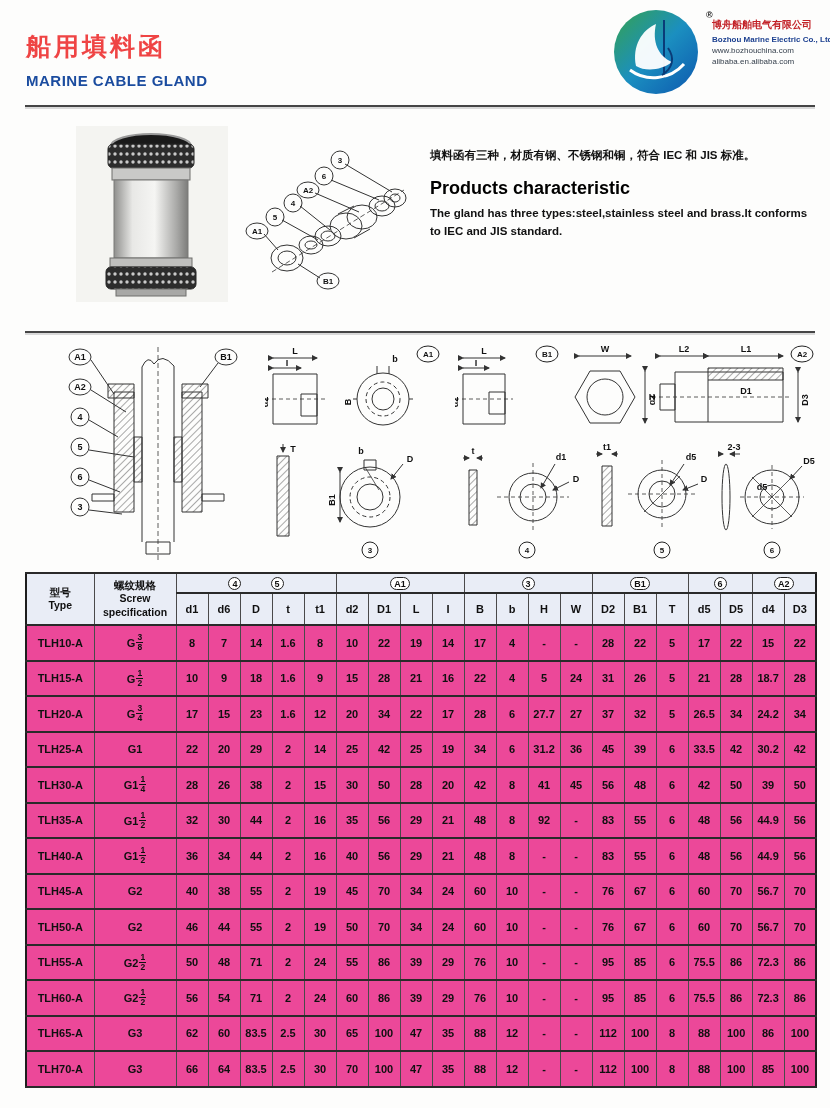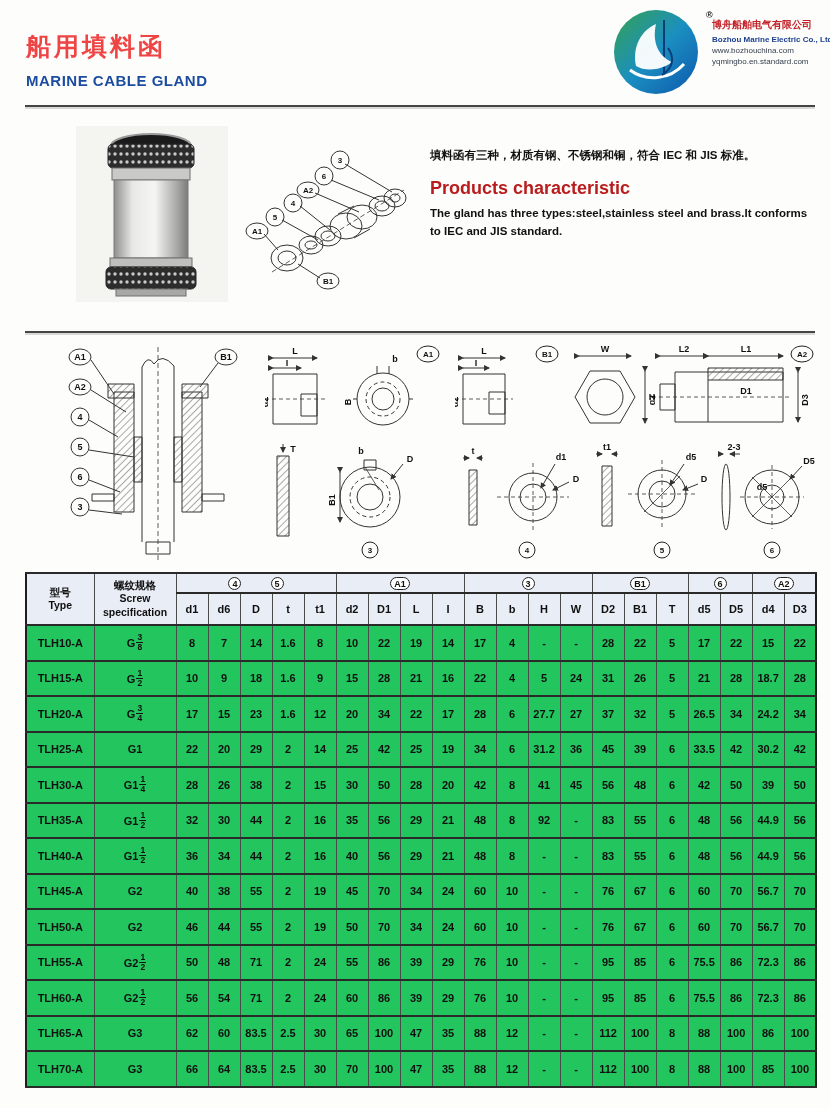--- a/index.html
+++ b/index.html
@@ -19,33 +19,33 @@
   .rule { position:absolute; left:25px; width:790px; height:2px; background:#454545; box-shadow:0 2px 0 #d9d9d9; }
   .rule1 { top:105px; }
   .rule2 { top:331px; }
 
   
   .photo { position:absolute; left:76px; top:126px; width:152px; height:176px; }
   .exploded { position:absolute; left:232px; top:132px; }
   .features { position:absolute; left:430px; top:122px; width:388px; }
   .fh-zh { font-size:17px; font-weight:bold; color:#111; letter-spacing:2px; }
   .fb-zh { font-size:11.5px; font-weight:bold; color:#111; margin-top:25px; line-height:1.5; }
-  .fh-en { font-size:18px; font-weight:bold; color:#b91c1c; margin-top:14px; }
+  .fh-en { font-size:18px; font-weight:bold; color:#000000; margin-top:14px; }
   .fb-en { font-size:11.5px; font-weight:bold; color:#111; margin-top:6px; line-height:1.5; }
 
   
   .drawings { position:absolute; left:25px; top:342px; width:790px; height:226px; }
   .fig { position:absolute; }
   .fig text { font-family:"Liberation Sans", sans-serif; font-size:9px; font-weight:bold; fill:#111; }
   .fig .cap { font-size:8px; }
   .fig line, .fig path, .fig rect, .fig circle, .fig ellipse, .fig polygon { vector-effect:non-scaling-stroke; }
 
   
   .spec { position:absolute; left:25px; top:572px; width:790px; border-collapse:collapse; table-layout:fixed;
-          font-size:11px; font-weight:bold; color:#101010; border:2px solid #1e1e1e; background:#22c55e; }
+          font-size:11px; font-weight:bold; color:#101010; border:2px solid #1e1e1e; background:#ec4899; }
   .spec th, .spec td { border-left:1px solid #4a4a4a; border-right:1px solid #4a4a4a;
           border-top:2px solid #2a2a2a; border-bottom:2px solid #2a2a2a; text-align:center; padding:0; }
   .spec thead th { background:#e9edf6; }
   .spec .grow th { height:20px; }
   .spec .subrow th { height:32px; font-size:11px; }
   .spec .hmain { font-size:10.5px; line-height:1.25; }
   .spec tbody td { height:35.5px; }
   .circ { display:inline-block; min-width:13px; height:13px; line-height:12px; border:1px solid #222;
           border-radius:50%; font-size:9px; font-weight:bold; text-align:center; padding:0 1px; background:#fff; }
   .circ.wide { border-radius:8px; padding:0 3px; }
@@ -97,21 +97,21 @@
       <path d="M24,58 C20,38 30,22 44,16 C40,34 46,48 60,54 C50,62 34,64 24,58 Z" fill="#ffffff" opacity="0.95"></path>
       <path d="M18,62 C34,74 58,72 72,56" stroke="#ffffff" stroke-width="3" fill="none"></path>
       <path d="M56,40 C63,50 61,60 50,67" stroke="#0a3c78" stroke-width="2" fill="none"></path>
     </svg>
     <span class="reg">®</span>
   </div>
   <div class="company">
     <div class="company-zh">博舟船舶电气有限公司</div>
     <div class="company-en">Bozhou Marine Electric Co., Ltd.</div>
     <div class="company-url">www.bozhouchina.com</div>
-    <div class="company-url">yqmingbo.en.standard.com</div>
+    <div class="company-url">alibaba.en.alibaba.com</div>
   </div>
   <div class="rule rule1"></div>
 
   <div class="photo">
     <svg width="152" height="176" viewBox="0 0 152 176">
       <rect x="0" y="0" width="152" height="176" fill="#f4f4f1"></rect>
       <ellipse cx="75" cy="20" rx="40" ry="12" fill="#1a1a1a" stroke="#9a9a9a" stroke-width="2"></ellipse>
       <rect x="32" y="18" width="86" height="24" rx="5" fill="url(#knurl)" stroke="#222"></rect>
       <rect x="36" y="42" width="78" height="12" fill="#c9c9c7" stroke="#6e6e6c"></rect>
       <rect x="38" y="54" width="74" height="78" fill="url(#metal)" stroke="#7a7a78"></rect>

